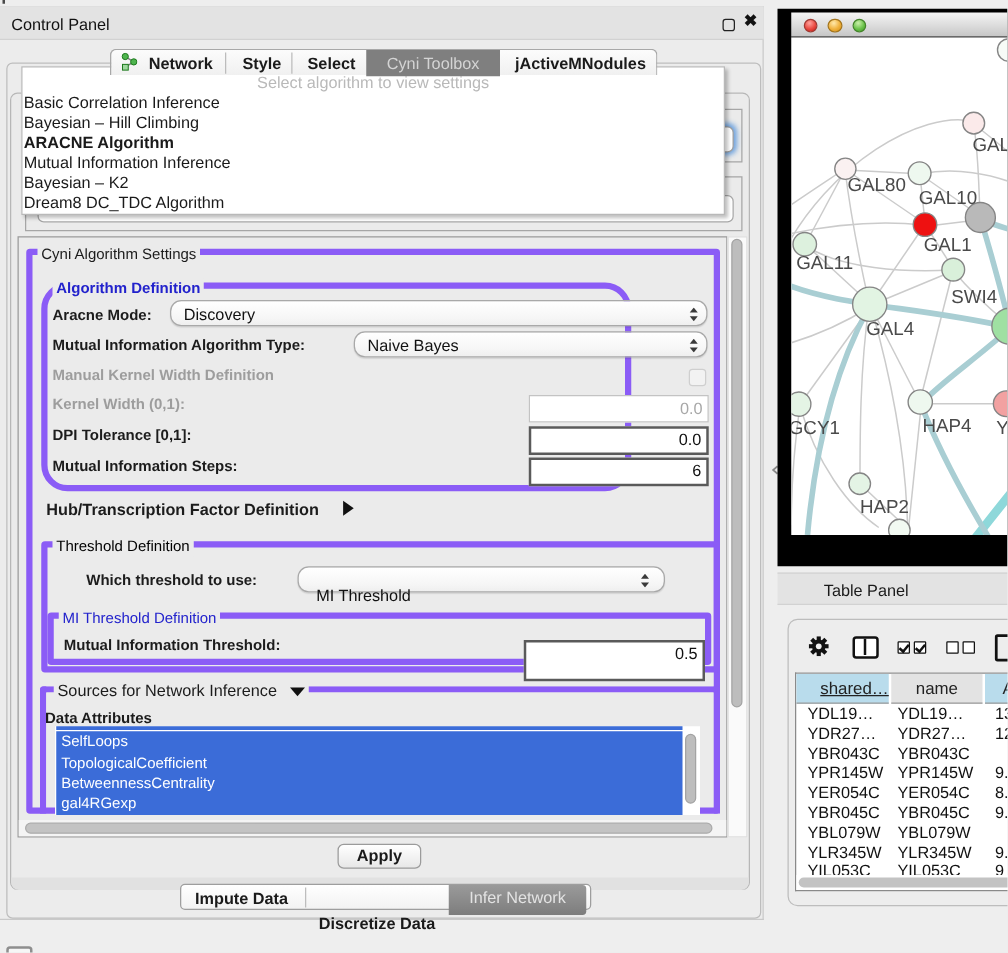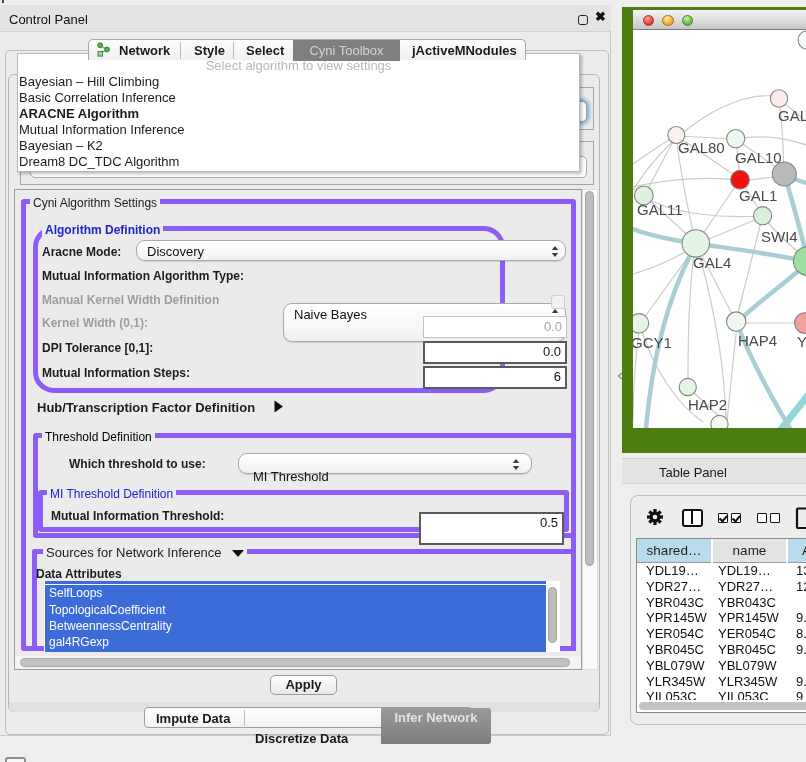--- a/index.html
+++ b/index.html
@@ -83,21 +83,21 @@
       </div>
       <div class="abs lbl" style="left:42px; top:245px;">Aracne Mode:</div>
       <div class="combo" style="left:136px; top:240px; width:430px; height:21px;">
         <div class="abs" style="left:10px; top:3px;">Discovery</div>
         <svg class="abs" style="right:6px; top:5px;" width="8" height="11" viewBox="0 0 8 11">
           <path d="M4 0 L7.2 4 L0.8 4 Z" fill="#3a3a3a"></path>
             <path d="M4 11 L7.2 7 L0.8 7 Z" fill="#3a3a3a"></path>
         </svg>
       </div>
       <div class="abs lbl" style="left:42px; top:269px;">Mutual Information Algorithm Type:</div>
-      <div class="combo" style="left:283px; top:265px; width:283px; height:39px;margin-top:38px;">
+      <div class="combo" style="left:283px; top:265px; width:283px; height:21px;">
         <div class="abs" style="left:10px; top:3px;">Naive Bayes</div>
         <svg class="abs" style="right:6px; top:5px;" width="8" height="11" viewBox="0 0 8 11">
           <path d="M4 0 L7.2 4 L0.8 4 Z" fill="#3a3a3a"></path>
             <path d="M4 11 L7.2 7 L0.8 7 Z" fill="#3a3a3a"></path>
         </svg>
       </div>
       <div class="abs lbl dis" style="left:42px; top:293px;">Manual Kernel Width Definition</div>
       <div class="abs" style="left:551px; top:295px; width:14px; height:14px; background:#f2f2f2; border:1px solid #cfcfcf; border-radius:3px;"></div>
       <div class="abs lbl dis" style="left:42px; top:316px;">Kernel Width (0,1):</div>
       <div class="fld dis" style="left:423px; top:316px; width:144px; height:22px; border:1px solid #c3c3c3; color:#a8a8a8; line-height:19px;">0.0</div>
@@ -144,37 +144,37 @@
         <div class="abs" style="left:504px; top:6px; width:9px; height:56px; background:#bdbdbd; border:1px solid #a3a3a3; border-radius:5px;"></div>
       </div>
     </div>
 
     <div class="abs" style="left:270px; top:675px; width:67px; height:20px; background:linear-gradient(#ffffff,#f1f1f1 60%,#e7e7e7); border:1px solid #9b9b9b; border-radius:5px; text-align:center; font-size:13px; font-weight:bold; color:#1a1a1a; line-height:18px;">Apply</div>
 
     <div id="segctl" class="abs" style="left:144px; top:707px; width:329px; height:21px; background:linear-gradient(#ffffff,#f2f2f2); border:1px solid #9e9e9e; border-radius:4px; font-size:13px; font-weight:bold; color:#1a1a1a;">
       <div class="abs" style="left:11px; top:3px;">Impute Data</div>
       <div class="abs" style="left:99px; top:2px; width:1px; height:16px; background:#bdbdbd;"></div>
       <div class="abs" style="left:110px; top:3px;margin-top:20px;">Discretize Data</div>
-      <div class="abs" style="left:236px; top:0px; width:110px; height:36px; background:linear-gradient(#9a9a9a,#7d7d7d); border-radius:0 3px 3px 0; color:#e3e3e3; font-weight:bold; text-align:center; line-height:20px;">Infer Network</div>
+      <div class="abs" style="left:214px; top:0px; width:110px; height:24px; background:linear-gradient(#9a9a9a,#7d7d7d); border-radius:0 3px 3px 0; color:#e3e3e3; font-weight:normal; text-align:center; line-height:20px;">Infer Network</div>
     </div>
   </div>
 
   <div id="popup" class="abs" style="left:17px; top:53px; width:563px; height:119px; padding-top:4px; background:#ffffff; border:1px solid #b9b9b9; box-shadow:2px 2px 3px rgba(0,0,0,0.25); z-index:50; font-size:13px; color:#1a1a1a;">
     <div style="height:16px; text-align:center; color:#b9b9b9; line-height:16px;">Select algorithm to view settings</div>
+    <div style="height:16px; line-height:16px; padding-left:1px;">Basic Correlation Inference</div>
     <div style="height:16px; line-height:16px; padding-left:1px;">Bayesian – Hill Climbing</div>
-    <div style="height:16px; line-height:16px; padding-left:1px;">Basic Correlation Inference</div>
     <div style="height:16px; line-height:16px; padding-left:1px; font-weight:bold;">ARACNE Algorithm</div>
     <div style="height:16px; line-height:16px; padding-left:1px;">Mutual Information Inference</div>
     <div style="height:16px; line-height:16px; padding-left:1px;">Bayesian – K2</div>
     <div style="height:16px; line-height:16px; padding-left:1px;">Dream8 DC_TDC Algorithm</div>
   </div>
 
   <div class="abs" style="left:5px; top:757px; width:21px; height:18px; background:#f6f6f6; border:2px solid #8e8e8e; border-radius:3px;"></div>
 
-  <div class="abs" style="left:622px; top:7px; width:184px; height:446px; background:#4d7c0f;">
+  <div class="abs" style="left:622px; top:7px; width:184px; height:446px; background:#000000;">
     <div class="abs" style="left:11px; top:3px; width:173px; height:20px; background:linear-gradient(#f4f4f4,#dcdcdc 55%,#c6c6c6); border-bottom:1px solid #7e7e7e;">
       <div class="abs" style="left:9.5px; top:4.5px; width:11.5px; height:11.5px; border-radius:50%; border:0.8px solid #a03a33; background:radial-gradient(circle at 40% 28%, #ffa39e, #ea4a41 55%, #c41612);"></div>
       <div class="abs" style="left:29px; top:4.5px; width:11.5px; height:11.5px; border-radius:50%; border:0.8px solid #a4751c; background:radial-gradient(circle at 40% 28%, #ffeaae, #f0b13c 55%, #d08d14);"></div>
       <div class="abs" style="left:48.5px; top:4.5px; width:11.5px; height:11.5px; border-radius:50%; border:0.8px solid #44842a; background:radial-gradient(circle at 40% 28%, #cdf0ad, #6cc34b 55%, #3f9627);"></div>
     </div>
     <div class="abs" id="netview" style="left:11px; top:23px; width:173px; height:398px; background:#ffffff; overflow:hidden;">
       <svg width="173" height="398" viewBox="0 0 173 398">
         <g fill="none" stroke="#cbcbcb" stroke-width="1.2">
           <path d="M-8 175 C30 100, 105 58, 145 67"></path>
           <path d="M147 70 C160 80, 172 90, 186 102"></path>
@@ -276,21 +276,21 @@
       <div class="abs chk" style="left:87px; top:17px;"></div>
       <div class="abs chk" style="left:100px; top:17px;"></div>
       <div class="abs unchk" style="left:126px; top:17px;"></div>
       <div class="abs unchk" style="left:139px; top:17px;"></div>
       <svg class="abs" style="left:163px; top:11px;" width="22" height="23" viewBox="0 0 22 23">
         <path d="M3 2.5 Q3 1.5 4 1.5 L14 1.5 Q15 1.5 15 2.5 L15 14 L19 14 L19 20 Q19 21 18 21 L4 21 Q3 21 3 20 Z" fill="none" stroke="#111" stroke-width="2.2"></path>
         <path d="M15 14 L19 14 L15 10 Z" fill="#111"></path>
       </svg>
     </div>
     <div id="ttable" class="abs" style="left:5px; top:42px; width:182px; height:175px; background:#fff; border:1px solid #8a8a8a; border-right:none; overflow:hidden; font-size:13.5px; color:#111;">
-      <div class="abs" style="left:0; top:0; width:74px; height:24px; background:#b9dcec; border-bottom:1px solid #9a9a9a; text-align:center; line-height:24px; color:#222;">shared…</div>
+      <div class="abs" style="left:0; top:0; width:74px; height:24px; background:#b9dcec; border-bottom:1px solid #9a9a9a; text-align:right; line-height:24px; color:#222;text-decoration:underline;">shared…</div>
       <div class="abs" style="left:76px; top:0; width:73px; height:24px; background:#e3e3e3; border-bottom:1px solid #9a9a9a; text-align:center; line-height:24px; color:#222;">name</div>
       <div class="abs" style="left:151px; top:0; width:40px; height:24px; background:#b9dcec; border-bottom:1px solid #9a9a9a; line-height:24px; color:#222; padding-left:14px;">A</div>
       <div id="trows" class="abs" style="left:0; top:24px; width:182px; font-size:13px;">
         <div class="trow">
             <span class="c1">YDL19…</span>
             <span class="c2">YDL19…</span>
             <span class="c3">13</span>
           </div>
         <div class="trow">
             <span class="c1">YDR27…</span>

